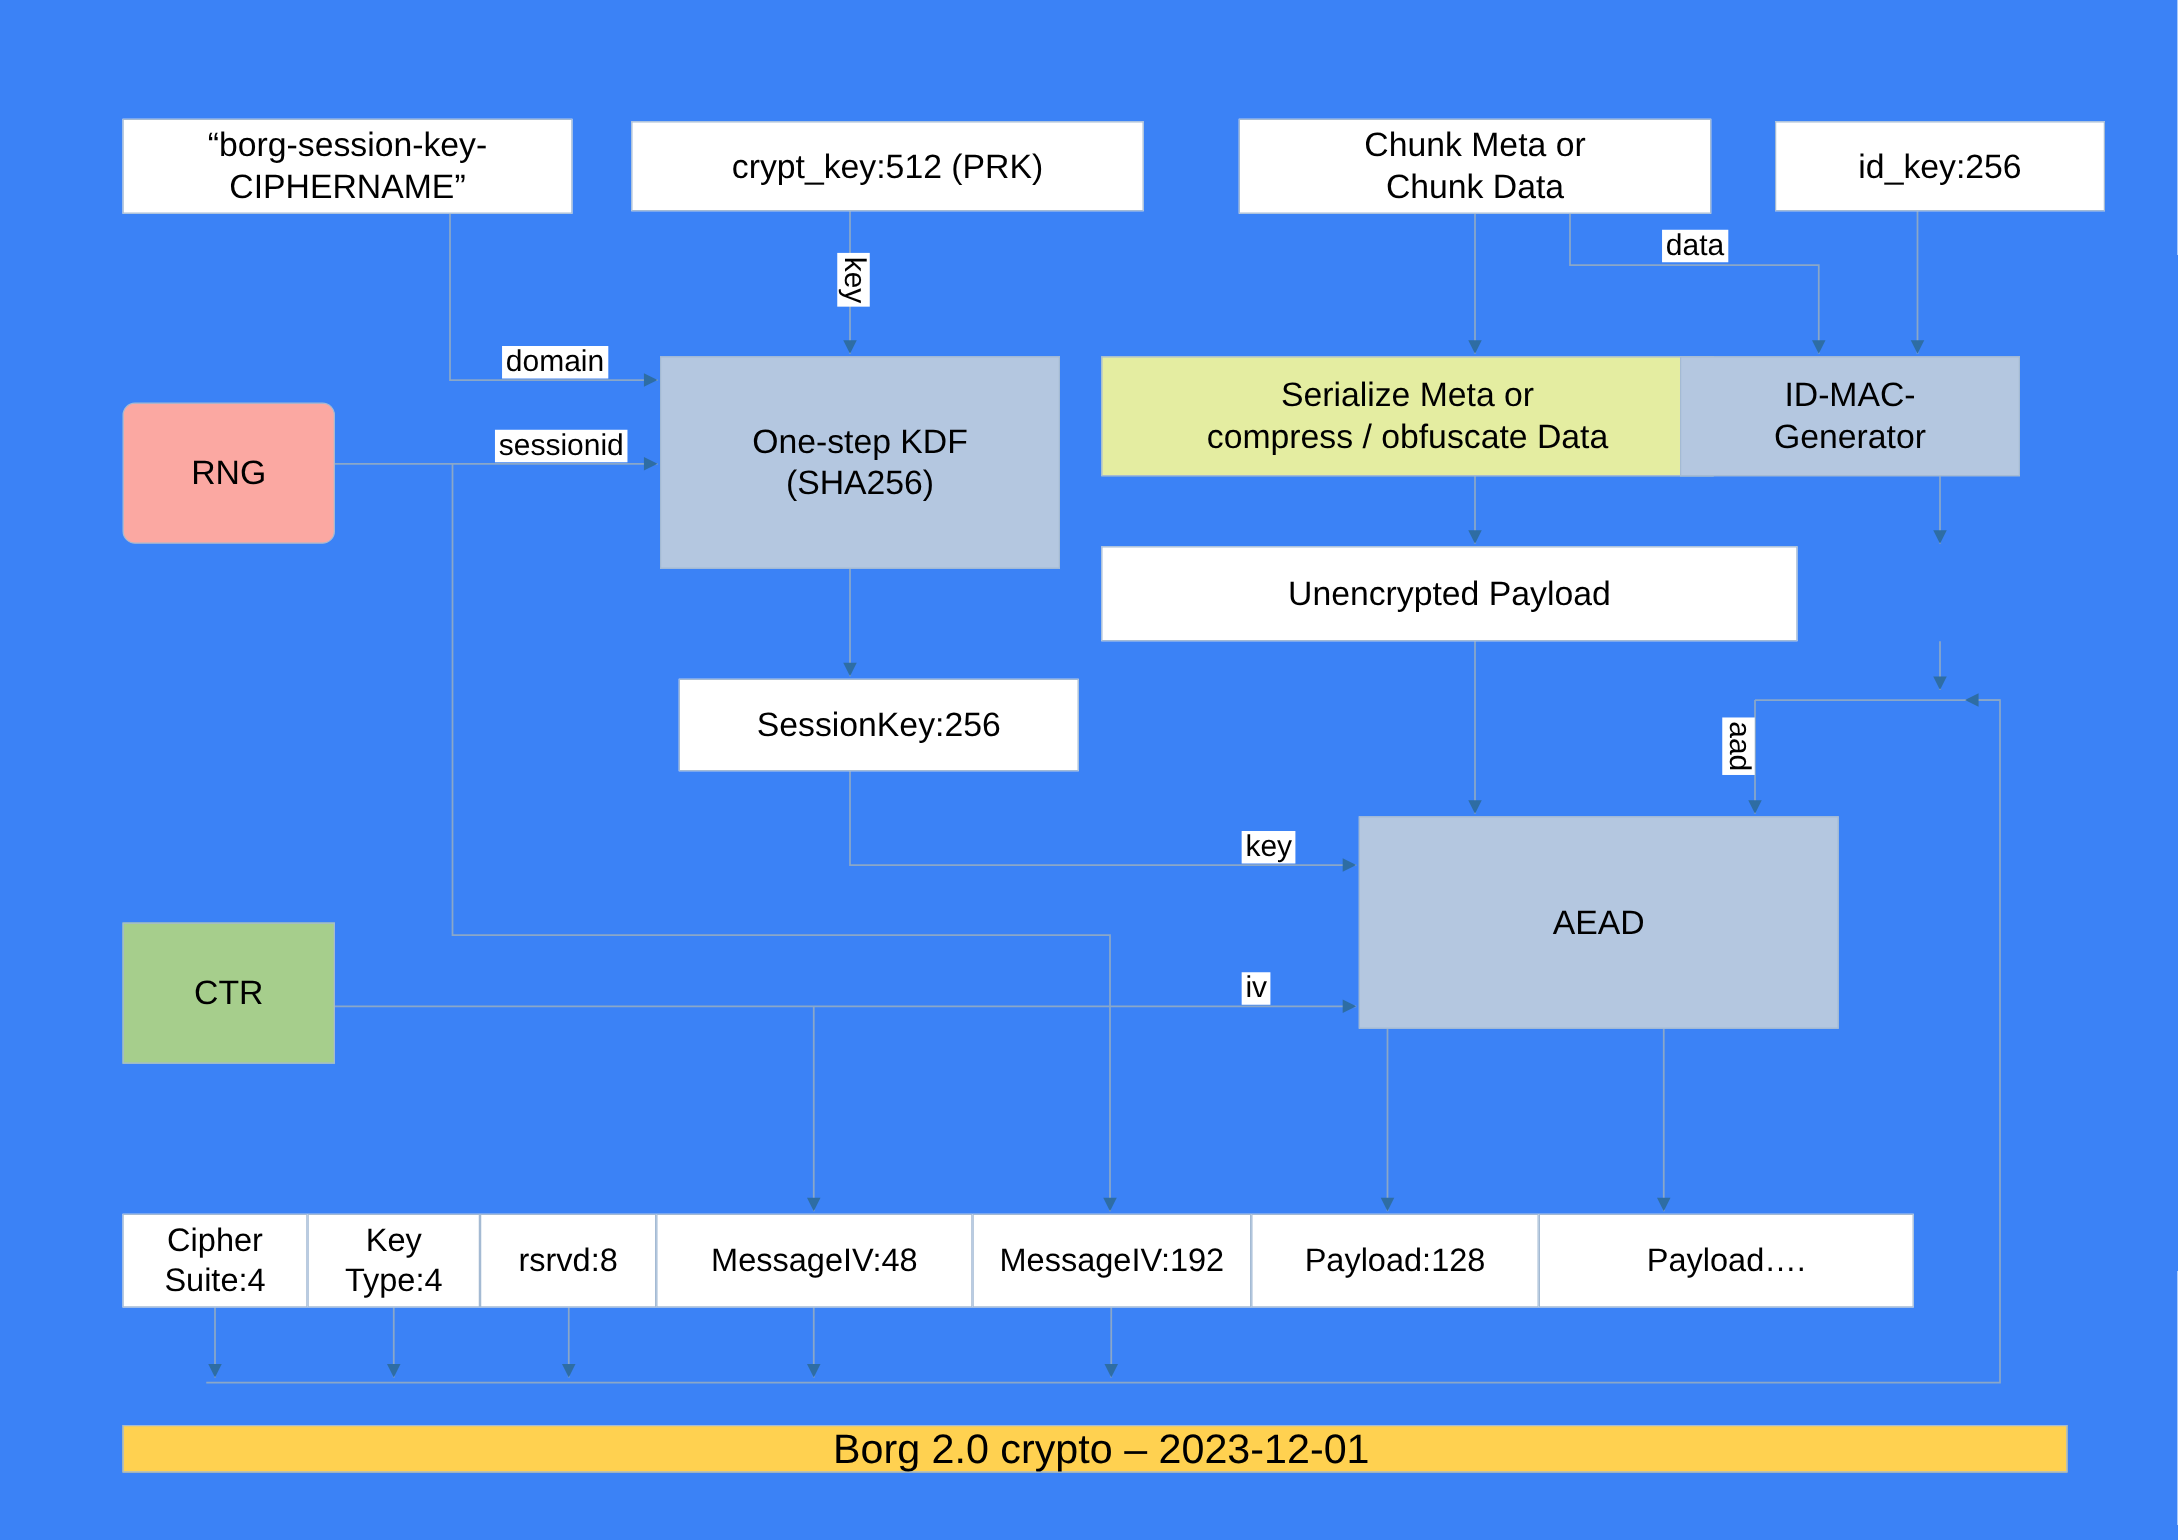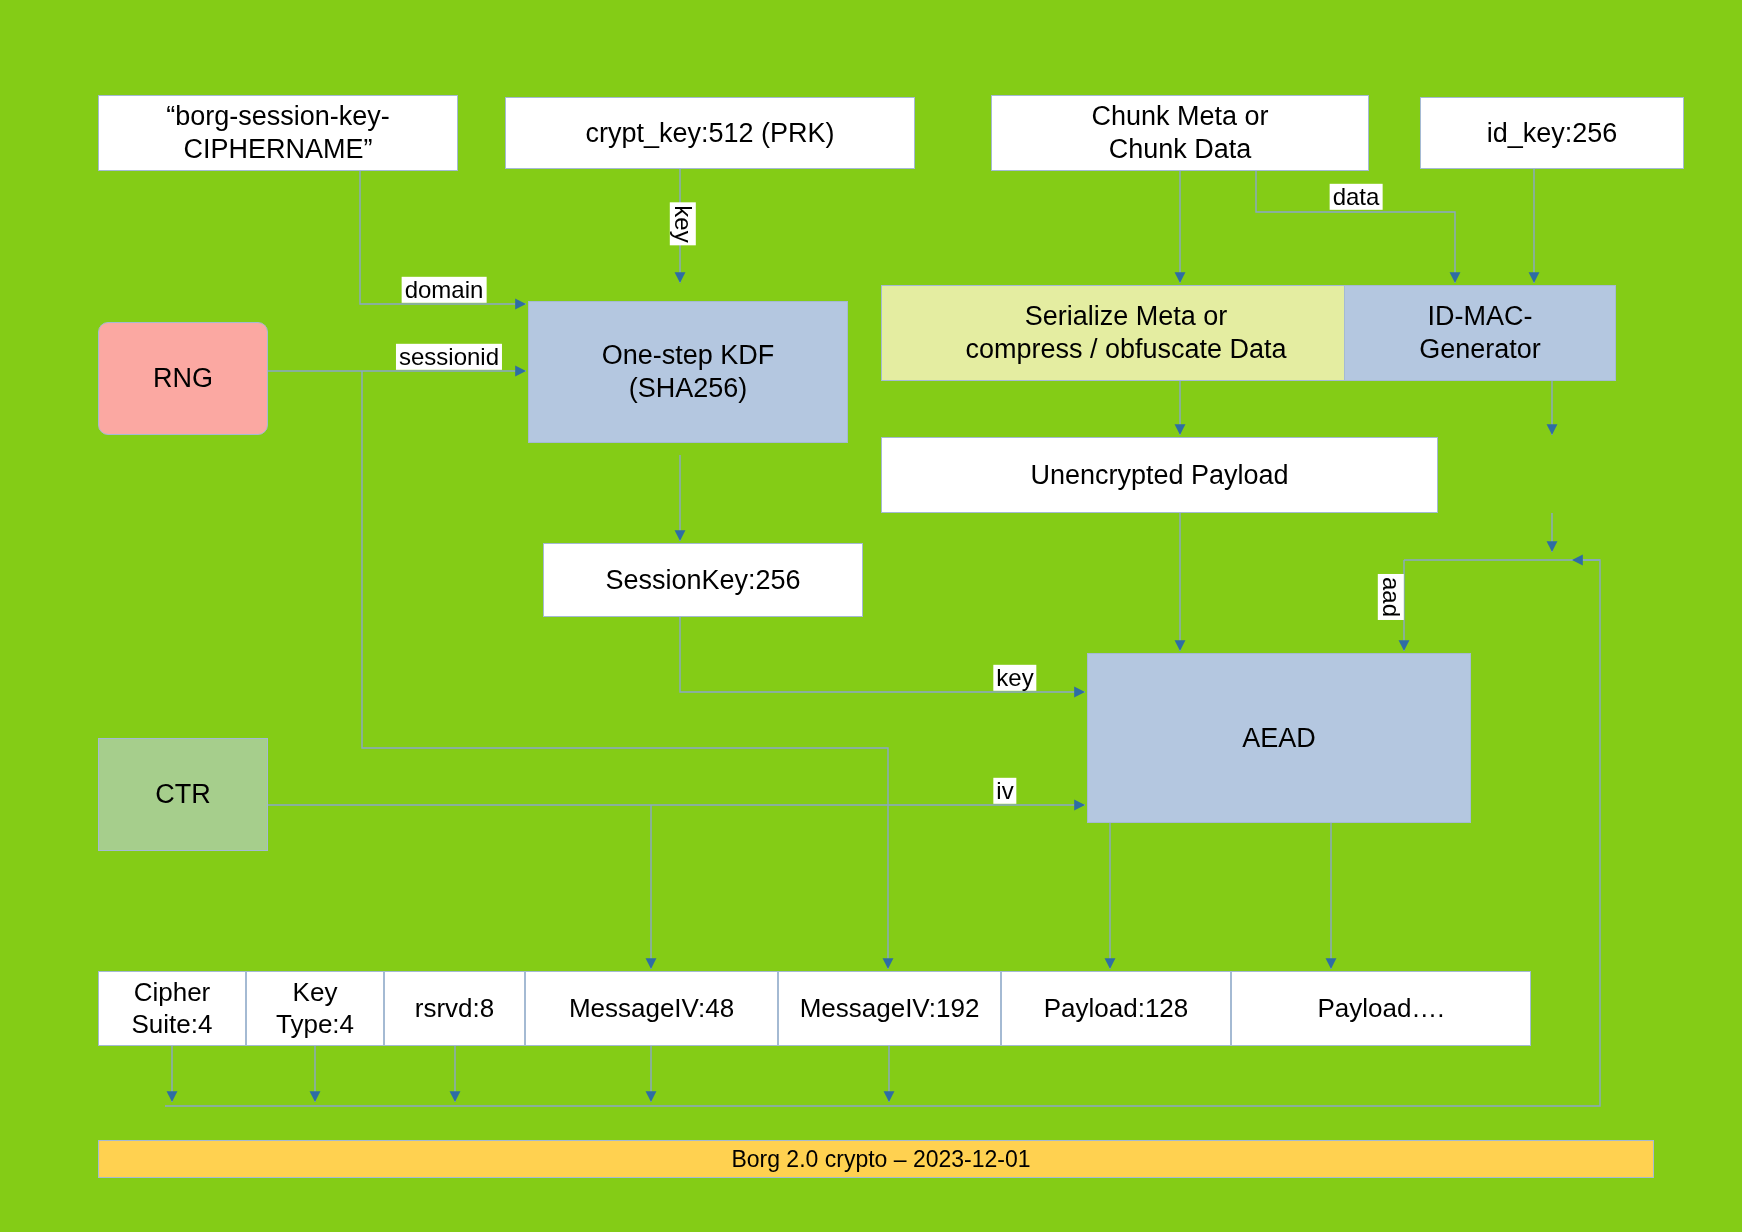--- a/index.html
+++ b/index.html
@@ -1,17 +1,17 @@
 <!DOCTYPE html>
 <html style="--c-process: #b4c7e0; --c-rng: #fba8a2; --c-ctr: #a6ce8c; --c-serialize: #e4eda1; --c-footer: #ffd150; --c-wire: #8aa7c8; --c-arrowhead: #2e6da4; --c-border: #a4bad3;"><head>
 <meta charset="utf-8">
 <style>
   html,body { margin:0; padding:0; background:#ffffff; }
   #canvas {
-    position:relative; width:1742px; height:1232px; background:#84cc16;
+    position:relative; width:1742px; height:1232px; background:#3b82f6;
     font-family:"Liberation Sans", sans-serif; color:#000;
   }
   #wires { position:absolute; left:0; top:0; width:1742px; height:1232px; }
   .wire { stroke:var(--c-wire); stroke-width:1.4; fill:none; }
   #ah path { fill:var(--c-arrowhead); }
   .node {
     position:absolute; display:flex; align-items:center; justify-content:center;
     text-align:center; white-space:pre-line; box-sizing:border-box;
     background:#ffffff; border:1px solid var(--c-border);
     font-size:27px; line-height:1.22; padding:2px;
@@ -24,21 +24,21 @@
     position:absolute; top:971px; height:75px;
     display:flex; align-items:center; justify-content:center;
     text-align:center; white-space:pre-line; box-sizing:border-box;
     background:#fff; border:1px solid var(--c-border);
     font-size:26px; line-height:1.2;
   }
   .footerbar {
     position:absolute; left:98px; top:1140px; width:1556px; height:38px;
     display:flex; align-items:center; justify-content:center;
     background:var(--c-footer); border:1px solid var(--c-border);
-    font-size:23px; box-sizing:border-box;padding-left:10px;
+    font-size:33px; box-sizing:border-box;padding-left:10px;
   }
   .wlabel {
     position:absolute; transform:translate(-50%,-50%);
     font-size:24px; background:#ffffff; padding:0 3px; line-height:1.1;
     white-space:nowrap;
   }
   .wlabel.vert {
     writing-mode:vertical-rl; padding:3px 0;
   }
 </style>
@@ -83,21 +83,21 @@
   </svg>
 
   <div class="node" style="left:98px;top:95px;width:360px;height:76px">“borg-session-key-
 CIPHERNAME”</div>
   <div class="node" style="left:505px;top:97px;width:410px;height:72px">crypt_key:512 (PRK)</div>
   <div class="node" style="left:991px;top:95px;width:378px;height:76px">Chunk Meta or
 Chunk Data</div>
   <div class="node" style="left:1420px;top:97px;width:264px;height:72px">id_key:256</div>
 
   <div class="node rngfill" style="left:98px;top:322px;width:170px;height:113px">RNG</div>
-  <div class="node process" style="left:528px;top:301px;width:320px;height:142px">One-step KDF
+  <div class="node process" style="left:528px;top:285px;width:320px;height:170px">One-step KDF
 (SHA256)</div>
   <div class="node limefill" style="left:881px;top:285px;width:490px;height:96px">Serialize Meta or
 compress / obfuscate Data</div>
   <div class="node process" style="left:1344px;top:285px;width:272px;height:96px">ID-MAC-
 Generator</div>
 
   <div class="node" style="left:881px;top:437px;width:557px;height:76px">Unencrypted Payload</div>
   <div class="node" style="left:543px;top:543px;width:320px;height:74px">SessionKey:256</div>
 
   <div class="node ctrfill" style="left:98px;top:738px;width:170px;height:113px">CTR</div>

